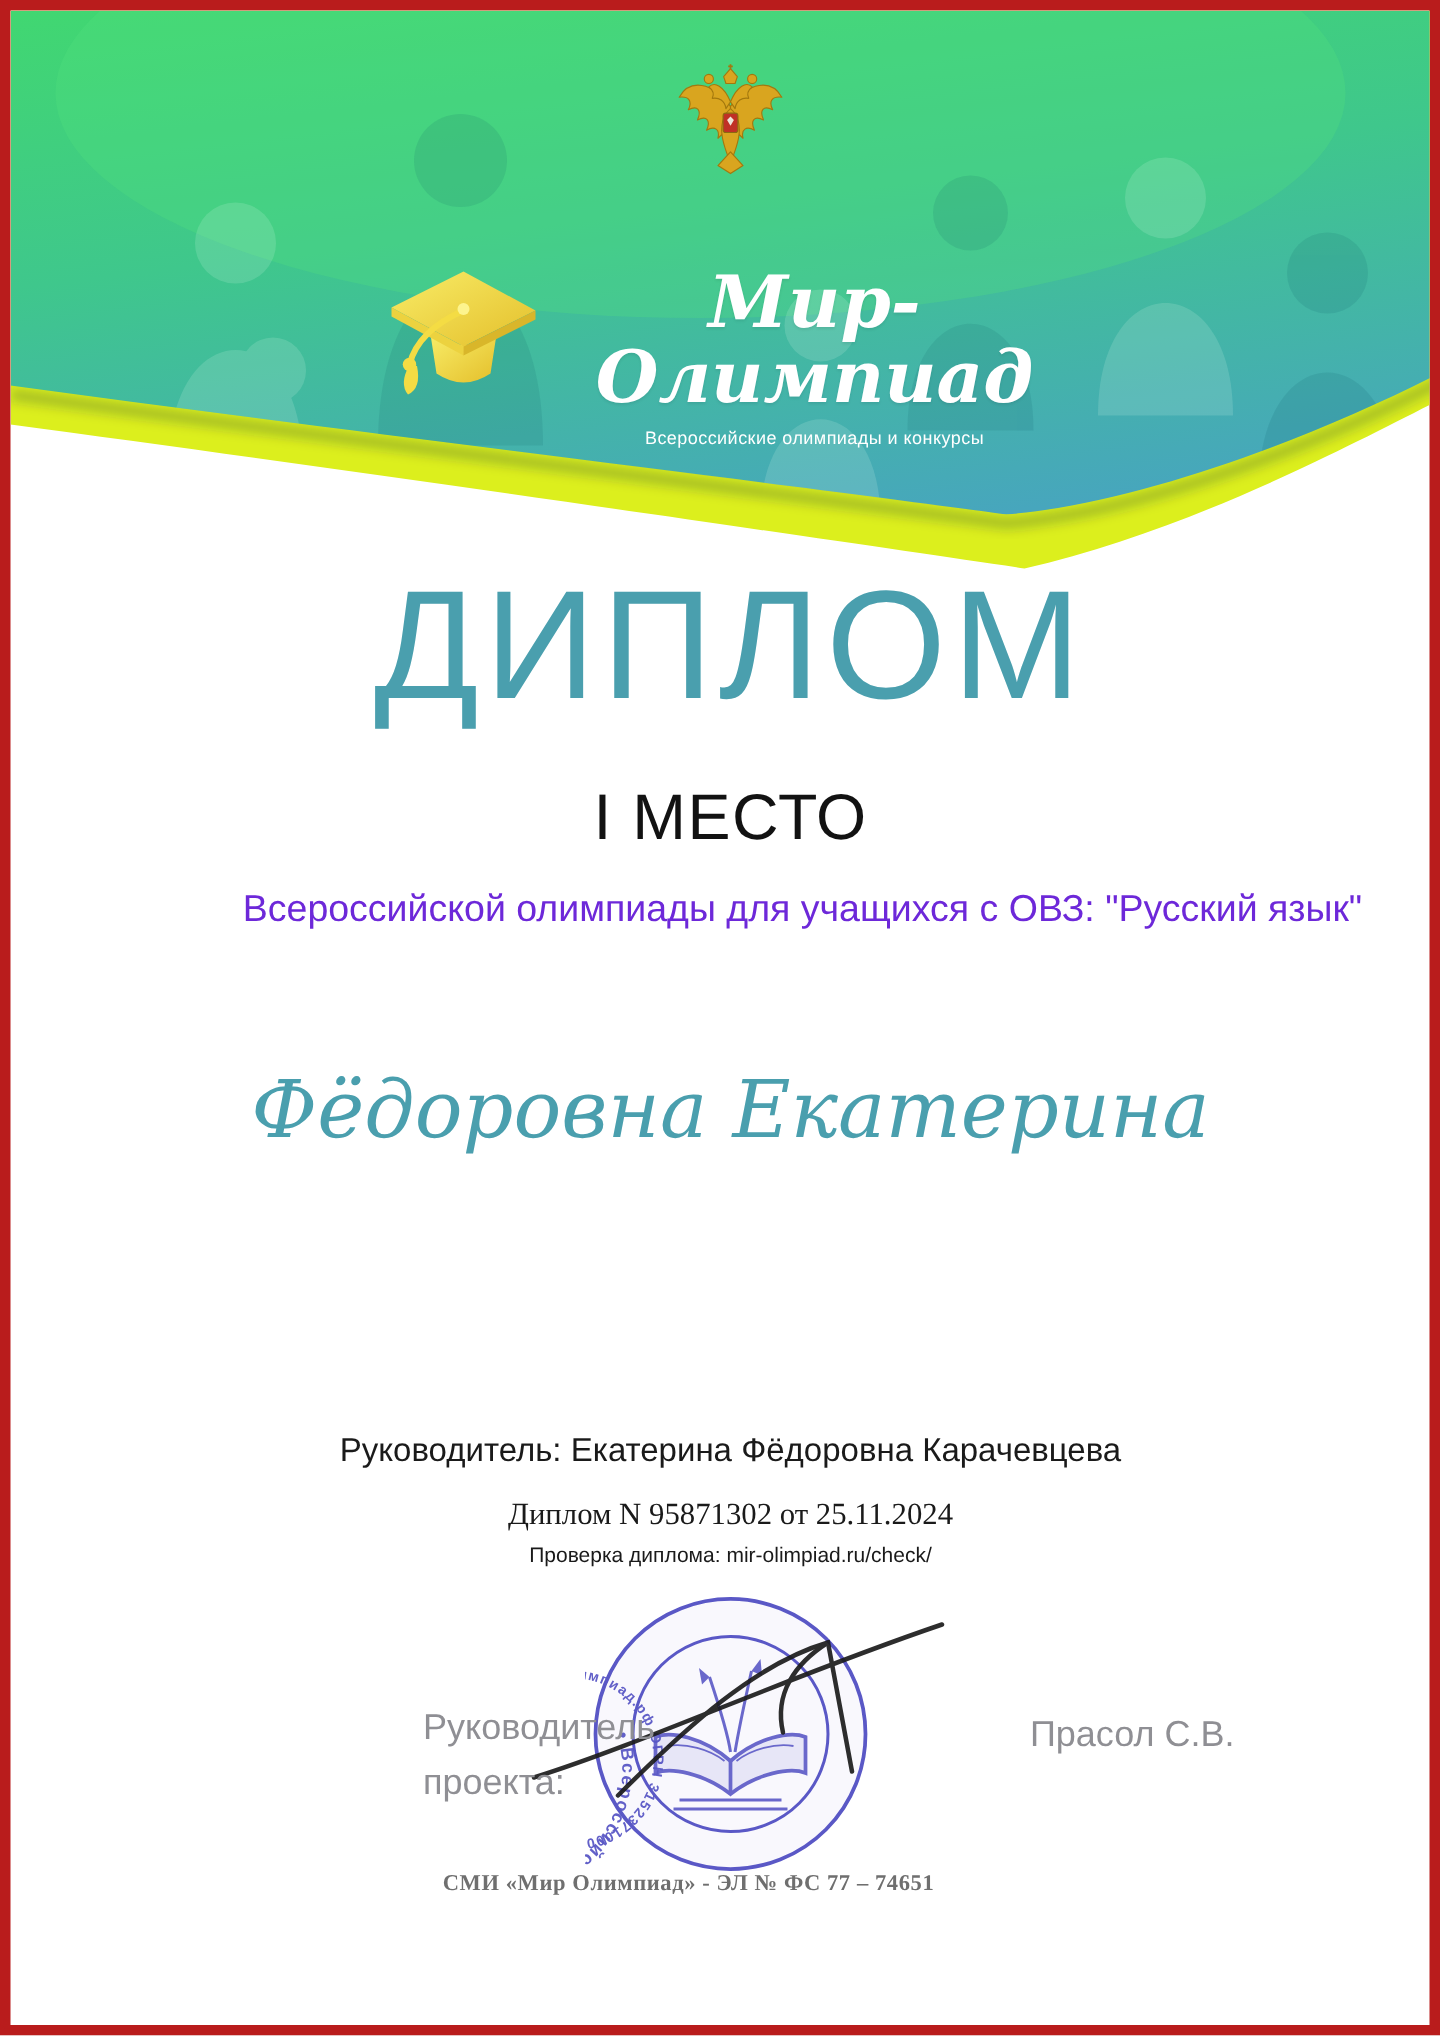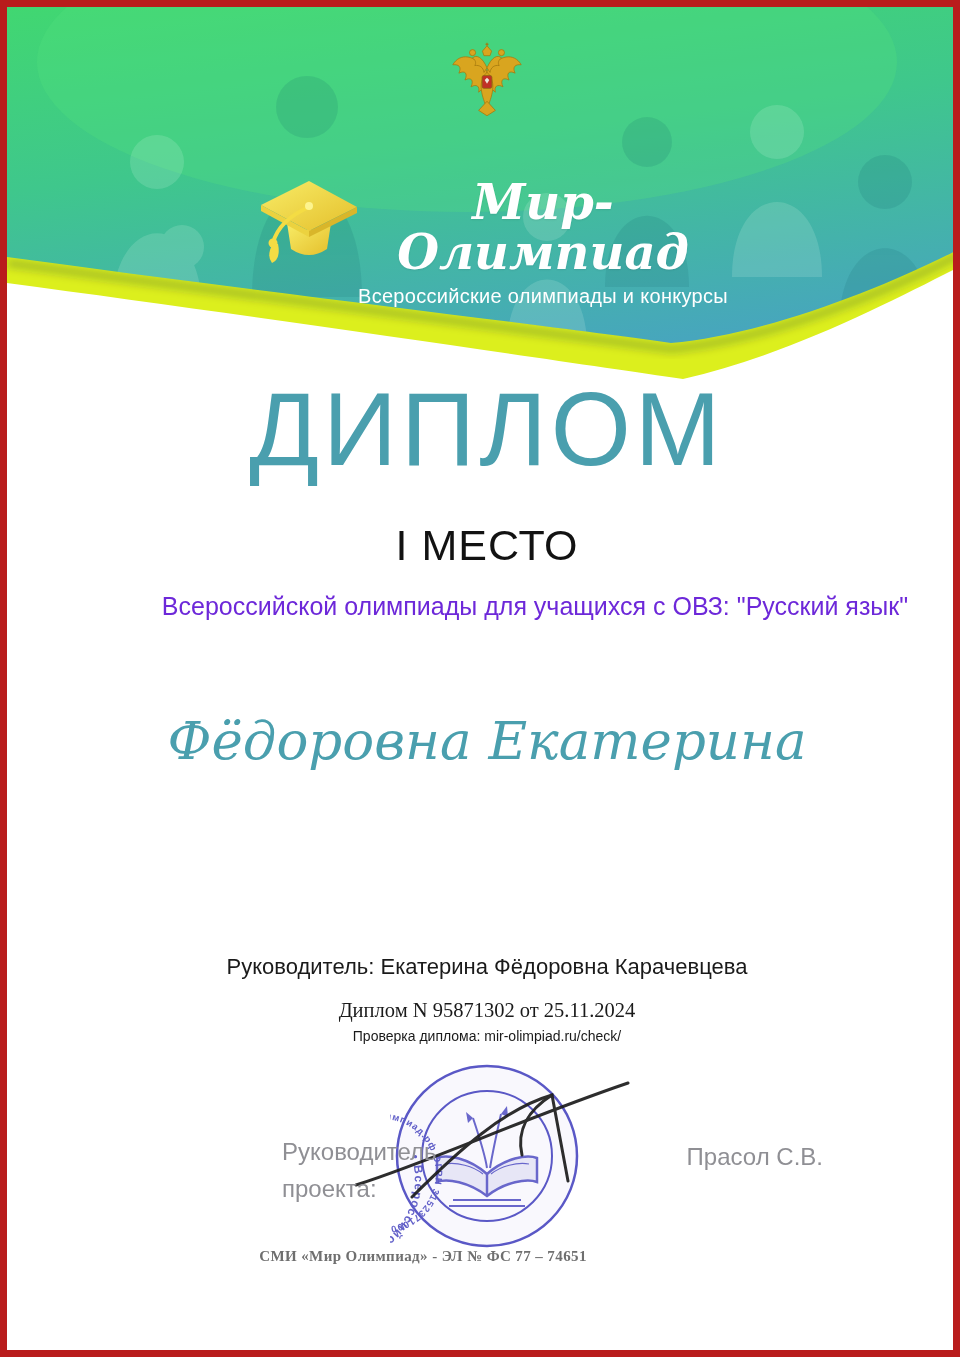--- a/index.html
+++ b/index.html
@@ -9,21 +9,21 @@
     font-family:"Liberation Sans",sans-serif;
   }
   .hdr-svg{position:absolute;top:0;left:0;display:block;}
   .emblem{position:absolute;left:442px;top:32px;width:76px;height:82px;}
   .cap{position:absolute;left:248px;top:164px;width:104px;height:94px;}
   .logo-block{position:absolute;left:350px;top:170px;width:372px;text-align:center;color:#ffffff;}
   .logo-title{
     font-family:"DejaVu Serif",serif;font-style:italic;font-weight:bold;
     font-size:48px;line-height:1.05;text-shadow:0 1px 2px rgba(0,0,0,0.08);
   }
-  .logo-sub{font-size:20px;font-weight:400;margin-top:7px;letter-spacing:.3px;}
+  .logo-sub{font-size:12px;font-weight:400;margin-top:7px;letter-spacing:.3px;}
   .center-line{position:absolute;left:0;width:960px;text-align:center;}
   .t-title{
     top:371px;font-size:103px;font-weight:200;letter-spacing:4px;
     color:#4a9fae;font-family:"Liberation Sans",sans-serif;line-height:1;
   }
   .t-place{top:514px;font-size:43px;color:#121212;letter-spacing:1px;}
   .t-event{top:585px;font-size:25px;color:#6d28d9;padding-left:48px;}
   .t-name{
     top:703px;font-size:53px;color:#4a9fae;
     font-family:"DejaVu Serif",serif;font-style:italic;
@@ -38,21 +38,21 @@
   }
   .sig-right{
     position:absolute;left:616px;top:1136px;width:200px;text-align:right;
     font-size:24px;color:#8f8f94;
   }
   .stamp{position:absolute;left:383px;top:1052px;width:194px;height:194px;}
   .signature{position:absolute;left:335px;top:1058px;width:300px;height:150px;}
   .footer-line{
     position:absolute;left:0;top:1241px;width:832px;text-align:center;
     font-family:"Liberation Serif",serif;font-weight:bold;
-    font-size:15px;color:#6f6f6f;letter-spacing:.4px;
+    font-size:15px;color:#6f6f6f;letter-spacing:.4px;padding-left:36px;
   }
 </style>
 </head>
 <body>
 
 <div class="page">
 
   <svg class="hdr-svg" width="960" height="378" viewBox="0 0 960 378">
     <defs>
       <linearGradient id="hdrGrad" x1="0" y1="0" x2="0.3" y2="1">

